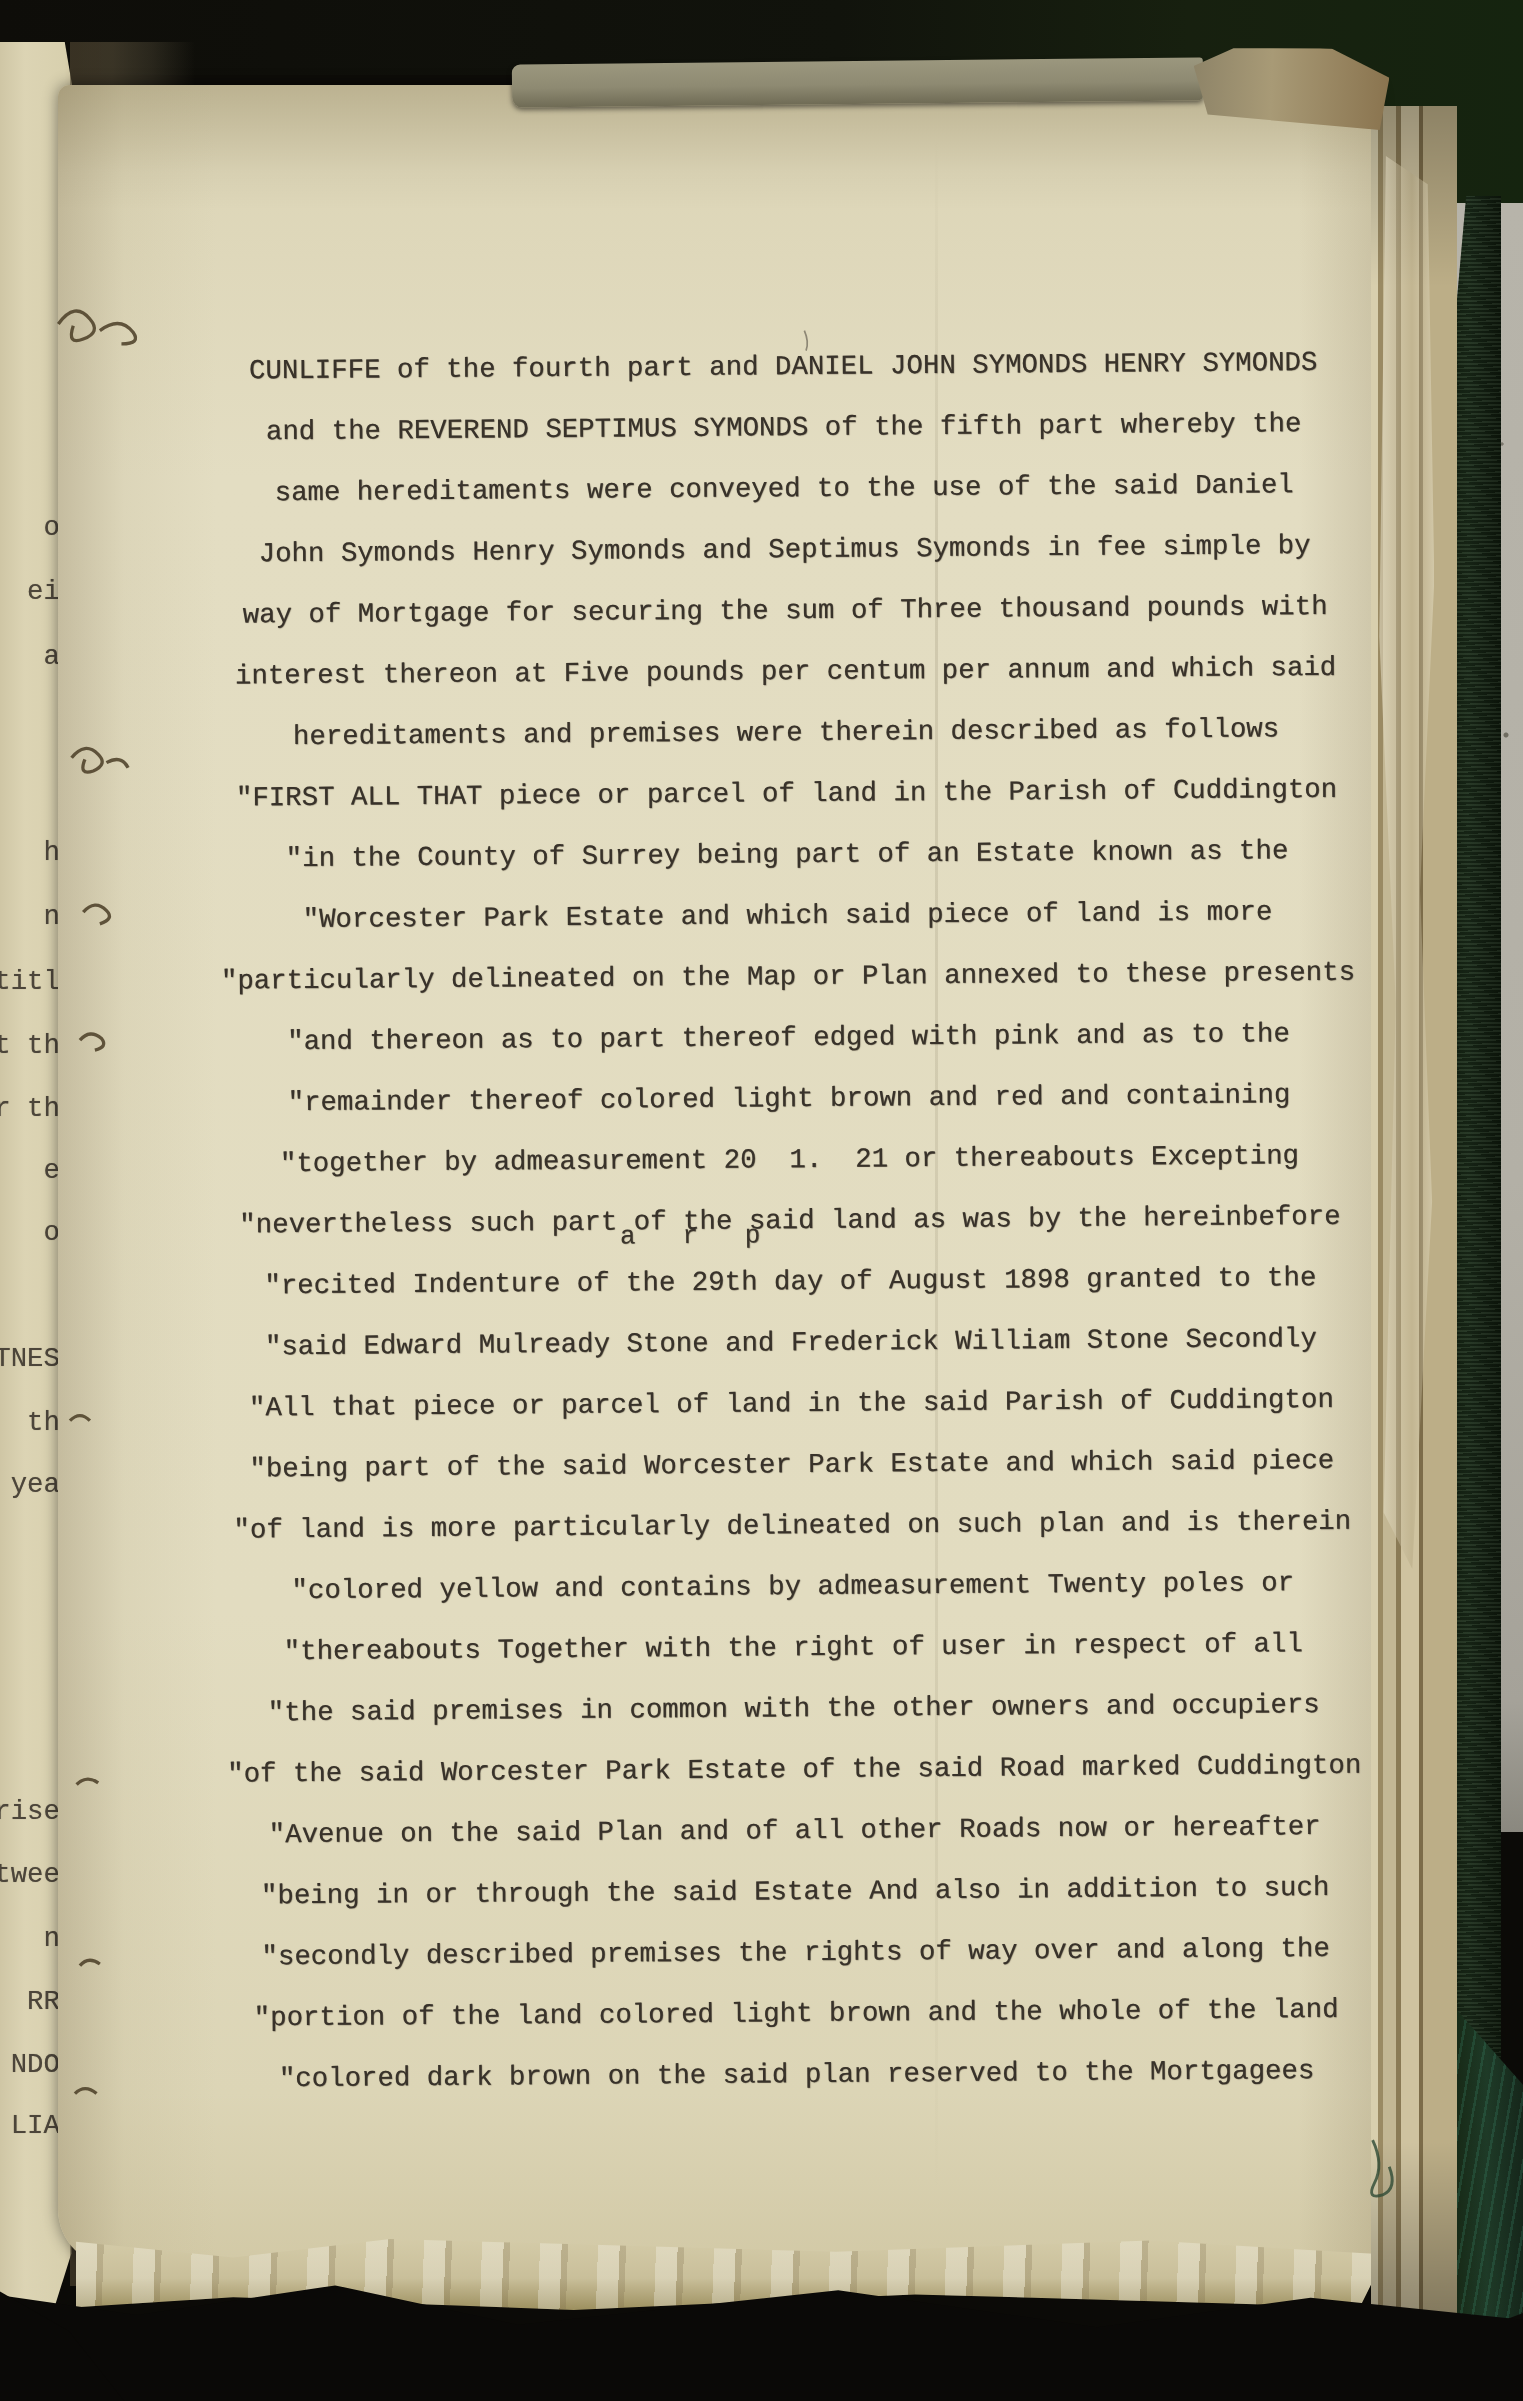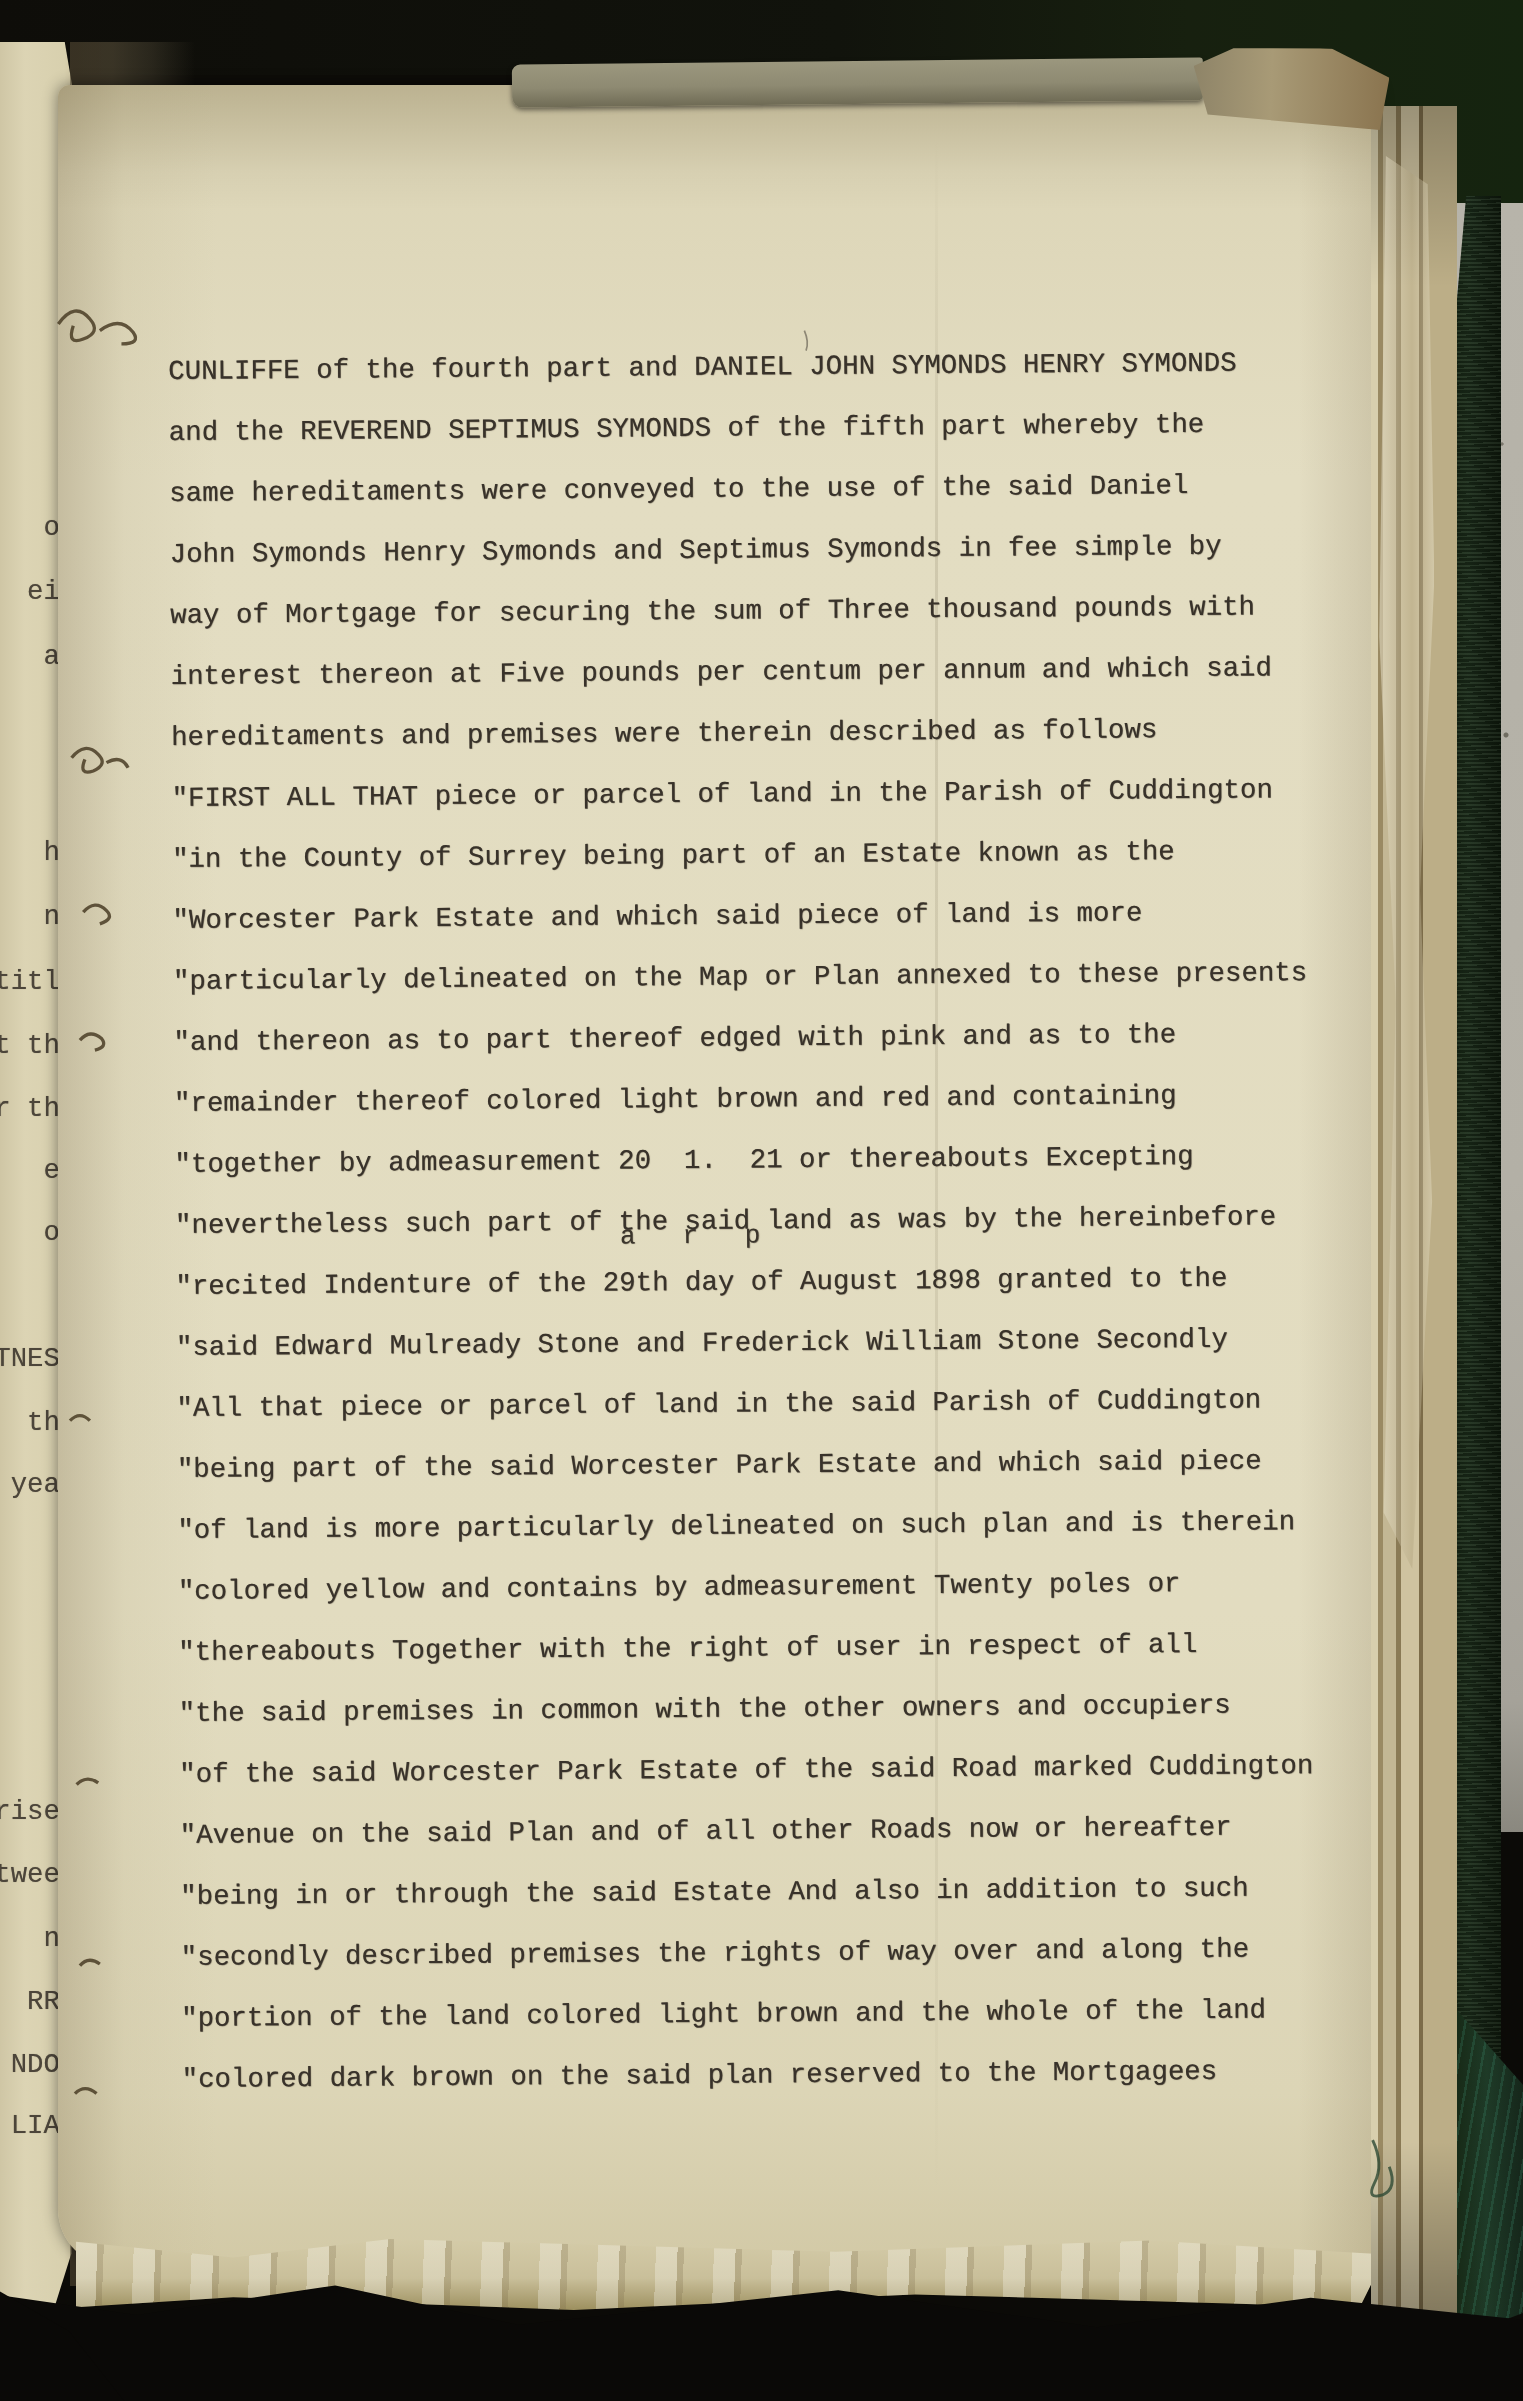--- a/index.html
+++ b/index.html
@@ -38,21 +38,21 @@
     background:linear-gradient(90deg,rgba(91,79,56,.55) 0%,rgba(128,114,84,.38) 34%,
                rgba(160,146,110,.18) 66%,rgba(190,180,148,0) 100%);}
 
   
   .page{left:58px;top:85px;width:1320px;height:2182px;
     background:
       linear-gradient(90deg,rgba(120,104,70,.28) 0%,rgba(170,158,120,.12) 5%,rgba(0,0,0,0) 12%),
       linear-gradient(270deg,rgba(120,104,70,.20) 0%,rgba(0,0,0,0) 6%),
       linear-gradient(180deg,#cdc4a2 0%,#ddd6b8 4%,#e3ddc2 18%,#e2dcc0 70%,#dcd5b6 92%,#d2c9a6 100%);
     border-radius:11.6px 6.6px 21.6px 58px;
-    box-shadow:0 0 15px rgba(0,0,0,.45);}
+    box-shadow:0 0 15px rgba(0,0,0,.45);text-align:center;}
   .page-crease{left:877px;top:50px;width:2.5px;height:2061px;
     background:linear-gradient(180deg,transparent,rgba(104,92,64,.16) 20%,rgba(104,92,64,.10) 80%,transparent);}
   .page-shade-top{left:0;top:0;width:100%;height:125px;border-radius:11.6px 6.6px 0 0;
     background:linear-gradient(180deg,rgba(108,96,66,.18),rgba(0,0,0,0));}
 
   .text-block{left:110px;top:256px;width:1230px;transform:rotate(-0.45deg);
     transform-origin:0 0;}
   .tline{position:relative;height:61px;white-space:pre;
     font:27.4px/61px "Liberation Mono",monospace;color:#38322a;
     text-shadow:0.5px 0.5px 0.8px rgba(52,44,32,.55), -0.2px 0 0 rgba(52,44,32,.25);}

